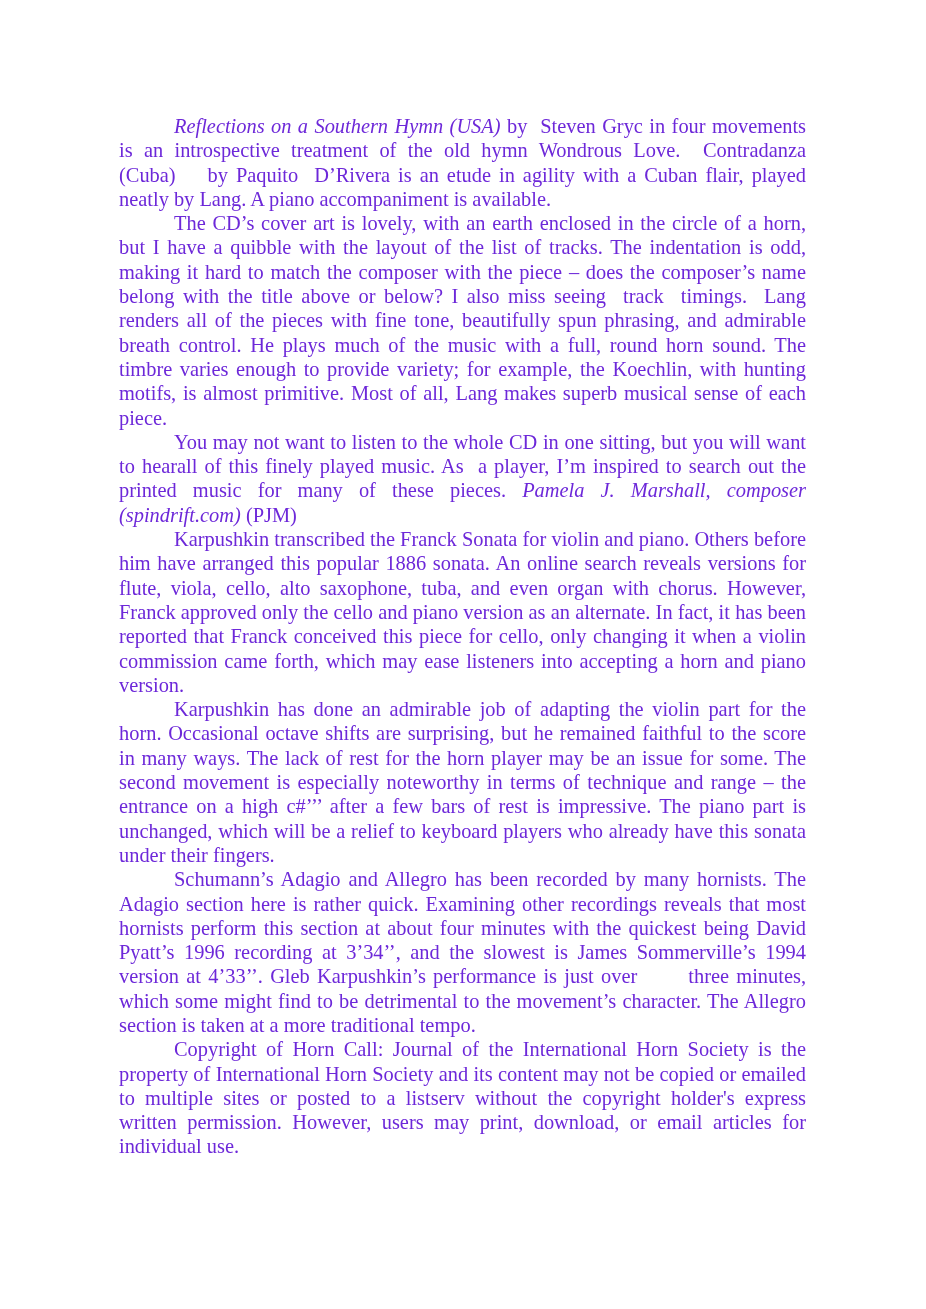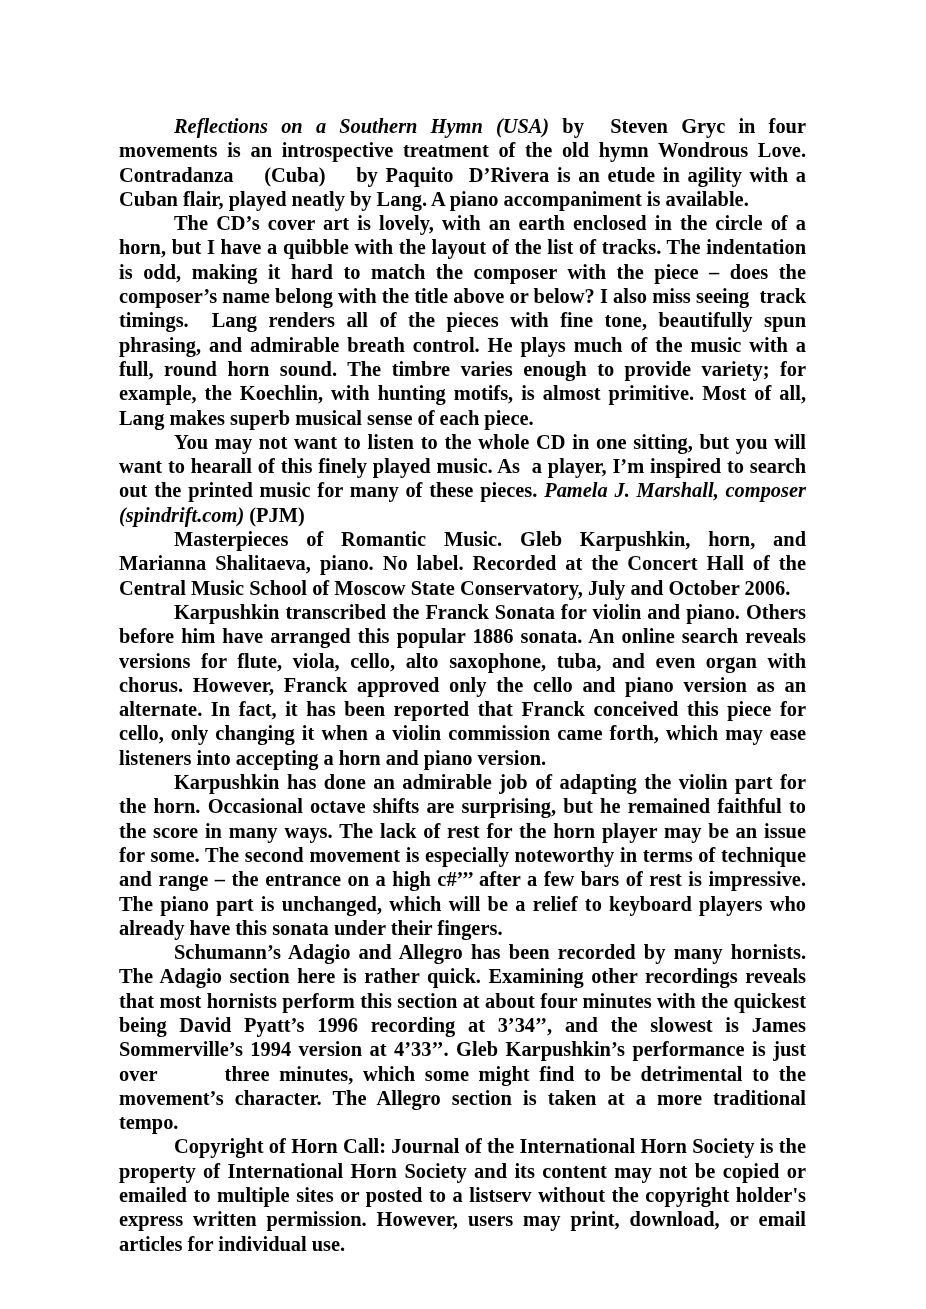--- a/index.html
+++ b/index.html
@@ -23,34 +23,32 @@
     color: #000000;
   }
   .para {
     margin: 0;
     padding: 0;
     font-size: 20.4px;
     line-height: 24.3px;
     text-align: justify;
     text-indent: 55px;
     white-space: pre-wrap;
-    color: #000000;
-    font-weight: bold;
+    color: #6d28d9;
   }
   .para em {
     font-style: italic;
   }
 </style>
 </head>
 <body>
 
 <div class="page" style="background: rgb(255, 255, 255);">
   <div class="text-block" style="color: rgb(0, 0, 0);">
       <p class="para"><em>Reflections on a Southern Hymn (USA)</em><span> by  Steven Gryc in four movements is an introspective treatment of the old hymn Wondrous Love.  Contradanza    (Cuba)    by Paquito  D’Rivera is an etude in agility with a Cuban flair, played neatly by Lang. A piano accompaniment is available.</span></p>
       <p class="para"><span>The CD’s cover art is lovely, with an earth enclosed in the circle of a horn, but I have a quibble with the layout of the list of tracks. The indentation is odd, making it hard to match the composer with the piece – does the composer’s name belong with the title above or below? I also miss seeing  track  timings.  Lang renders all of the pieces with fine tone, beautifully spun phrasing, and admirable breath control. He plays much of the music with a full, round horn sound. The timbre varies enough to provide variety; for example, the Koechlin, with hunting motifs, is almost primitive. Most of all, Lang makes superb musical sense of each piece.</span></p>
       <p class="para"><span>You may not want to listen to the whole CD in one sitting, but you will want to hearall of this finely played music. As  a player, I’m inspired to search out the printed music for many of these pieces. </span><em>Pamela J. Marshall, composer (spindrift.com)</em><span> (PJM)</span></p>
-      <p class="para"><span>Masterpieces of Romantic Music. Gleb Karpushkin, horn, and Marianna Shalitaeva, piano. No label. Recorded at the Concert Hall of the Central Music School of Moscow State Conservatory, July and October 2006.</span></p>
       <p class="para"><span>Karpushkin transcribed the Franck Sonata for violin and piano. Others before him have arranged this popular 1886 sonata. An online search reveals versions for flute, viola, cello, alto saxophone, tuba, and even organ with chorus. However, Franck approved only the cello and piano version as an alternate. In fact, it has been reported that Franck conceived this piece for cello, only changing it when a violin commission came forth, which may ease listeners into accepting a horn and piano version.</span></p>
       <p class="para"><span>Karpushkin has done an admirable job of adapting the violin part for the horn. Occasional octave shifts are surprising, but he remained faithful to the score in many ways. The lack of rest for the horn player may be an issue for some. The second movement is especially noteworthy in terms of technique and range – the entrance on a high c#’’’ after a few bars of rest is impressive. The piano part is unchanged, which will be a relief to keyboard players who already have this sonata under their fingers.</span></p>
       <p class="para"><span>Schumann’s Adagio and Allegro has been recorded by many hornists. The Adagio section here is rather quick. Examining other recordings reveals that most hornists perform this section at about four minutes with the quickest being David Pyatt’s 1996 recording at 3’34’’, and the slowest is James Sommerville’s 1994 version at 4’33’’. Gleb Karpushkin’s performance is just over       three minutes, which some might find to be detrimental to the movement’s character. The Allegro section is taken at a more traditional tempo.</span></p>
       <p class="para"><span>Copyright of Horn Call: Journal of the International Horn Society is the property of International Horn Society and its content may not be copied or emailed to multiple sites or posted to a listserv without the copyright holder's express written permission. However, users may print, download, or email articles for individual use.</span></p>
     </div>
 </div>
 
 </body></html>

